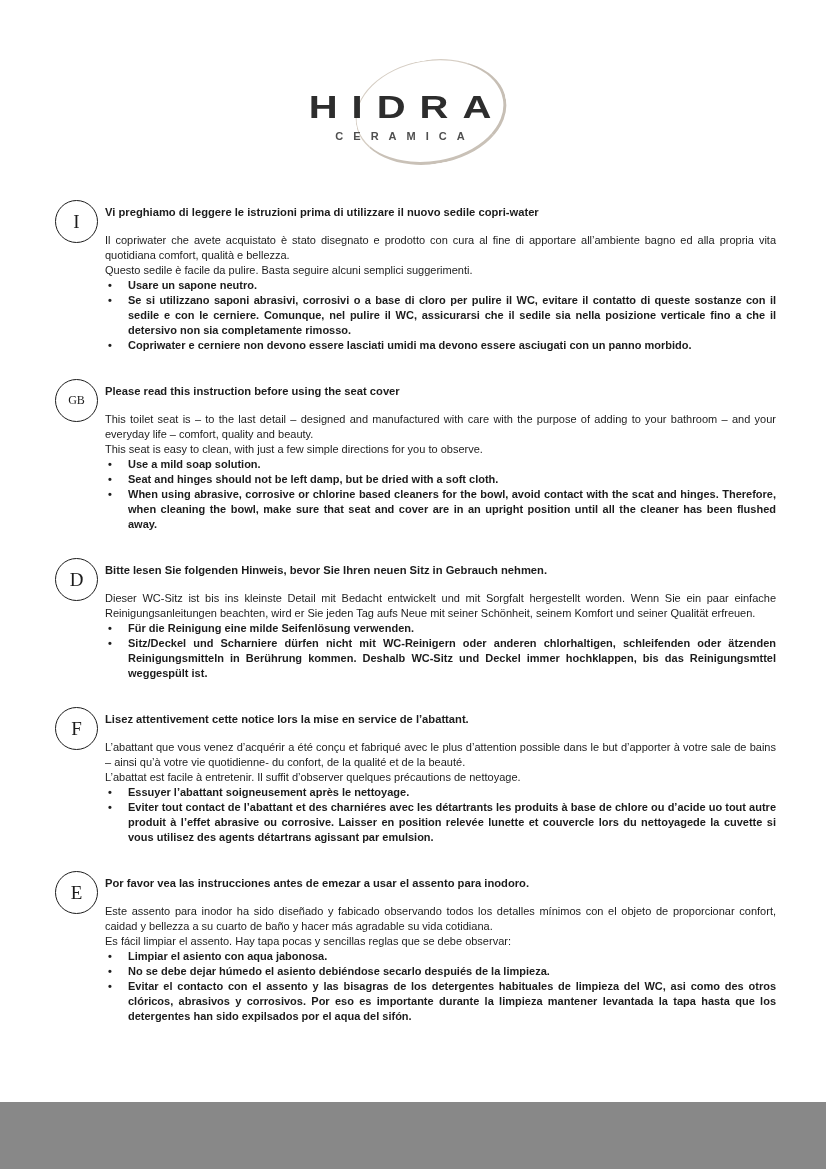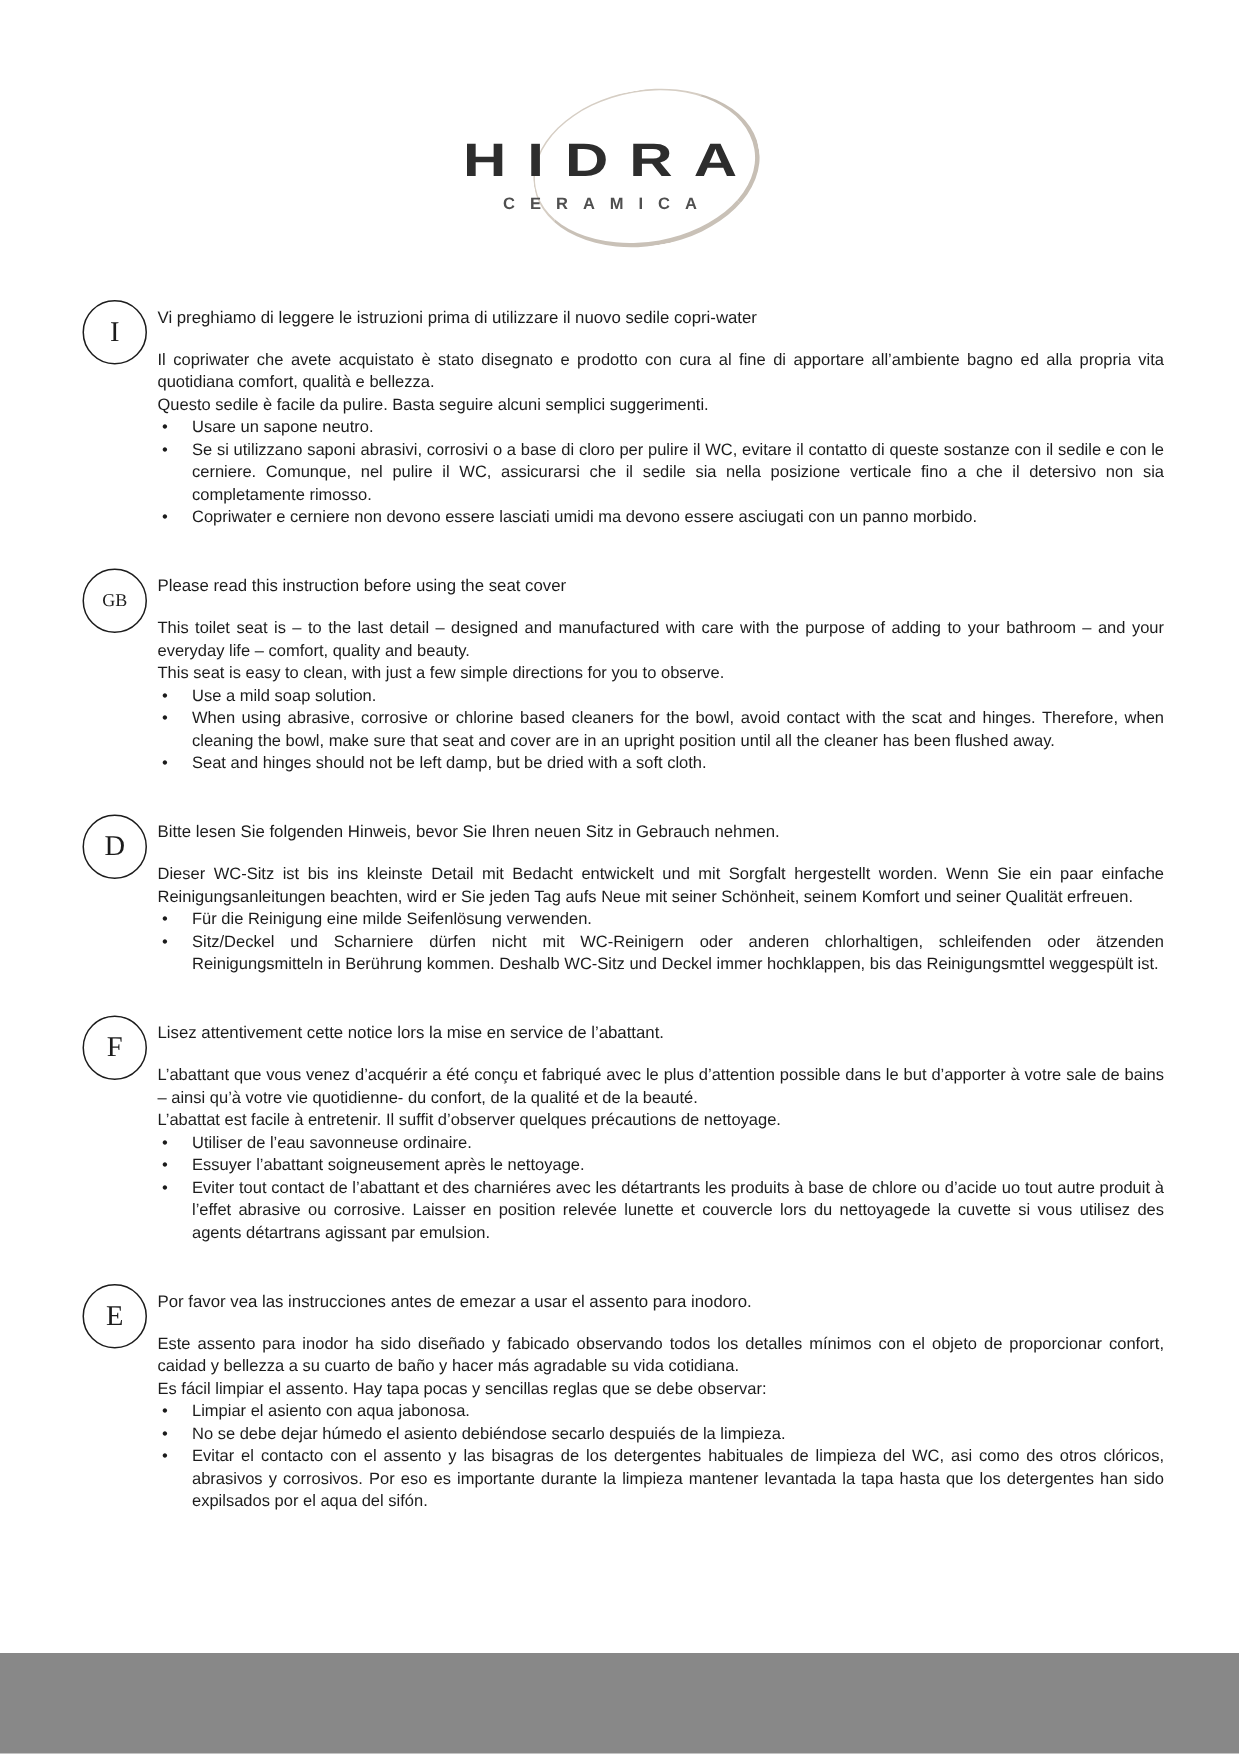--- a/index.html
+++ b/index.html
@@ -79,38 +79,39 @@
     background: #fff;
   }
   .badge-letter {
     font-family: "Liberation Serif", serif;
     font-size: 19px;
     color: #1c1c1c;
   }
   .badge-letter.wide { font-size: 12px; }
   .heading {
     font-size: 11.2px;
-    font-weight: 400;
+    font-weight: 700;
     line-height: 15px;
     margin-bottom: 13px;
   }
   .para {
     font-size: 11px;
     line-height: 15px;
     text-align: justify;
   }
   .bullets {
     list-style: none;
   }
   .bullets li {
     position: relative;
     padding-left: 23px;
     font-size: 11px;
     line-height: 15px;
     text-align: justify;
+    font-weight: bold;
   }
   .bullets li::before {
     content: "\2022";
     position: absolute;
     left: 3px;
     top: 0;
     font-size: 11px;
   }
 </style>
 </head>
@@ -143,22 +144,22 @@
       <div class="badge">
         <span class="badge-letter wide">GB</span>
       </div>
       <h2 class="heading">Please read this instruction before using the seat cover</h2>
       <div class="paras">
           <div class="para">This toilet seat is – to the last detail – designed and manufactured with care with the purpose of adding to your bathroom – and your everyday life – comfort, quality and beauty.</div>
           <div class="para">This seat is easy to clean, with just a few simple directions for you to observe.</div>
         </div>
       <ul class="bullets">
           <li>Use a mild soap solution.</li>
+          <li>Seat and hinges should not be left damp, but be dried with a soft cloth.</li>
           <li>When using abrasive, corrosive or chlorine based cleaners for the bowl, avoid contact with the scat and hinges. Therefore, when cleaning the bowl, make sure that seat and cover are in an upright position until all the cleaner has been flushed away.</li>
-          <li>Seat and hinges should not be left damp, but be dried with a soft cloth.</li>
         </ul>
     </section>
 
     <section class="lang-section">
       <div class="badge">
         <span class="badge-letter">D</span>
       </div>
       <h2 class="heading">Bitte lesen Sie folgenden Hinweis, bevor Sie Ihren neuen Sitz in Gebrauch nehmen.</h2>
       <div class="paras">
           <div class="para">Dieser WC-Sitz ist bis ins kleinste Detail mit Bedacht entwickelt und mit Sorgfalt hergestellt worden. Wenn Sie ein paar einfache Reinigungsanleitungen beachten, wird er Sie jeden Tag aufs Neue mit seiner Schönheit, seinem Komfort und seiner Qualität erfreuen.</div>
@@ -172,21 +173,20 @@
     <section class="lang-section">
       <div class="badge">
         <span class="badge-letter">F</span>
       </div>
       <h2 class="heading">Lisez attentivement cette notice lors la mise en service de l’abattant.</h2>
       <div class="paras">
           <div class="para">L’abattant que vous venez d’acquérir a été conçu et fabriqué avec le plus d’attention possible dans le but d’apporter à votre sale de bains – ainsi qu’à votre vie quotidienne- du confort, de la qualité et de la beauté.</div>
           <div class="para">L’abattat est facile à entretenir. Il suffit d’observer quelques précautions de nettoyage.</div>
         </div>
       <ul class="bullets">
-          <li>Utiliser de l’eau savonneuse ordinaire.</li>
           <li>Essuyer l’abattant soigneusement après le nettoyage.</li>
           <li>Eviter tout contact de l’abattant et des charniéres avec les détartrants les produits à base de chlore ou d’acide uo tout autre produit à l’effet abrasive ou corrosive. Laisser en position relevée lunette et couvercle lors du nettoyagede la cuvette si vous utilisez des agents détartrans agissant par emulsion.</li>
         </ul>
     </section>
 
     <section class="lang-section">
       <div class="badge">
         <span class="badge-letter">E</span>
       </div>
       <h2 class="heading">Por favor vea las instrucciones antes de emezar a usar el assento para inodoro.</h2>

